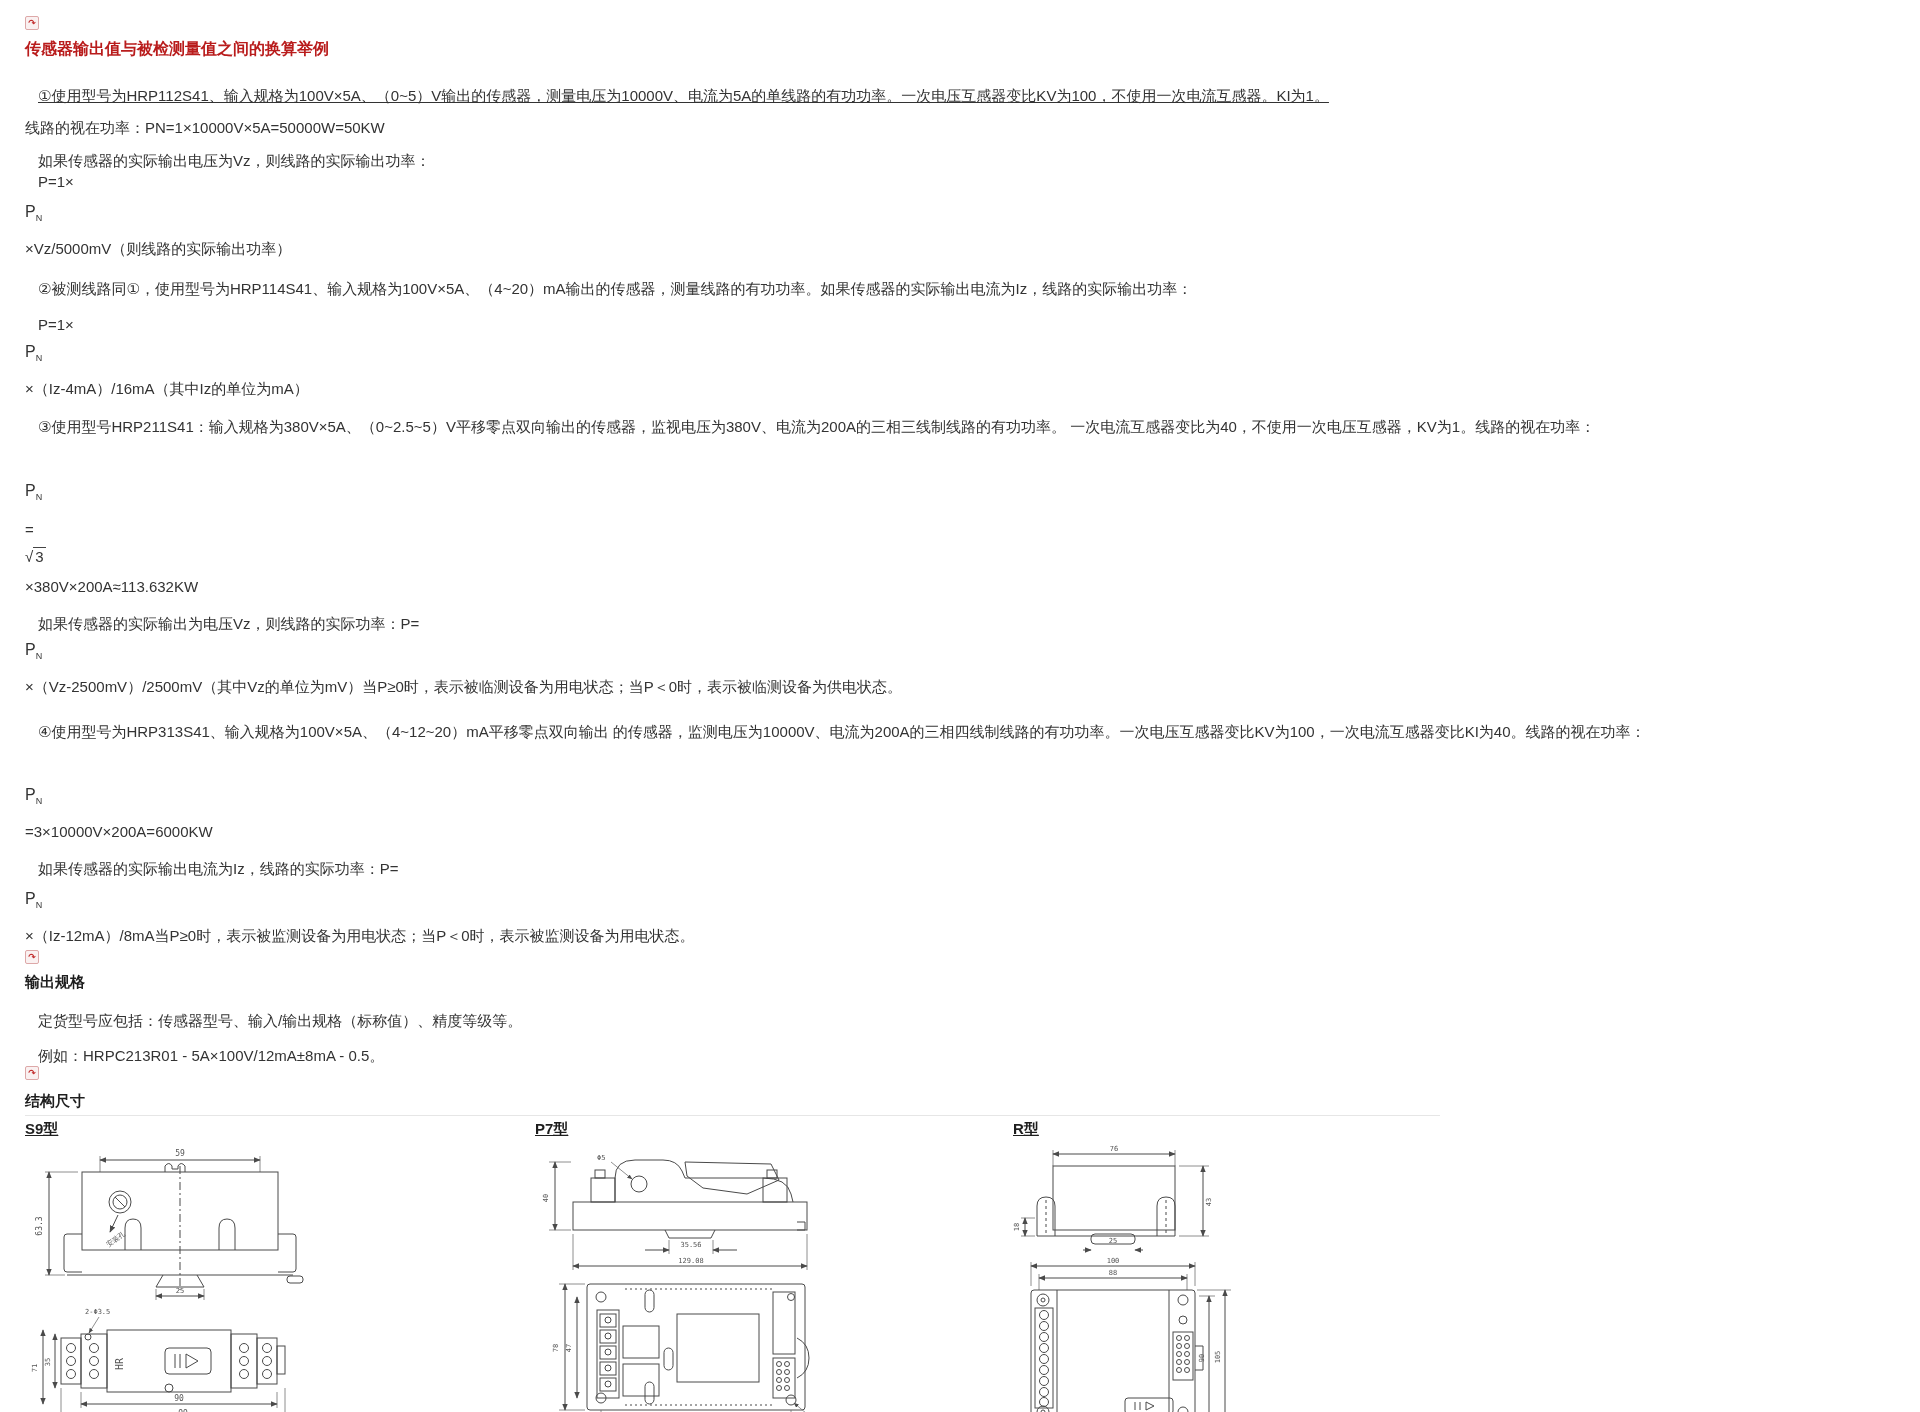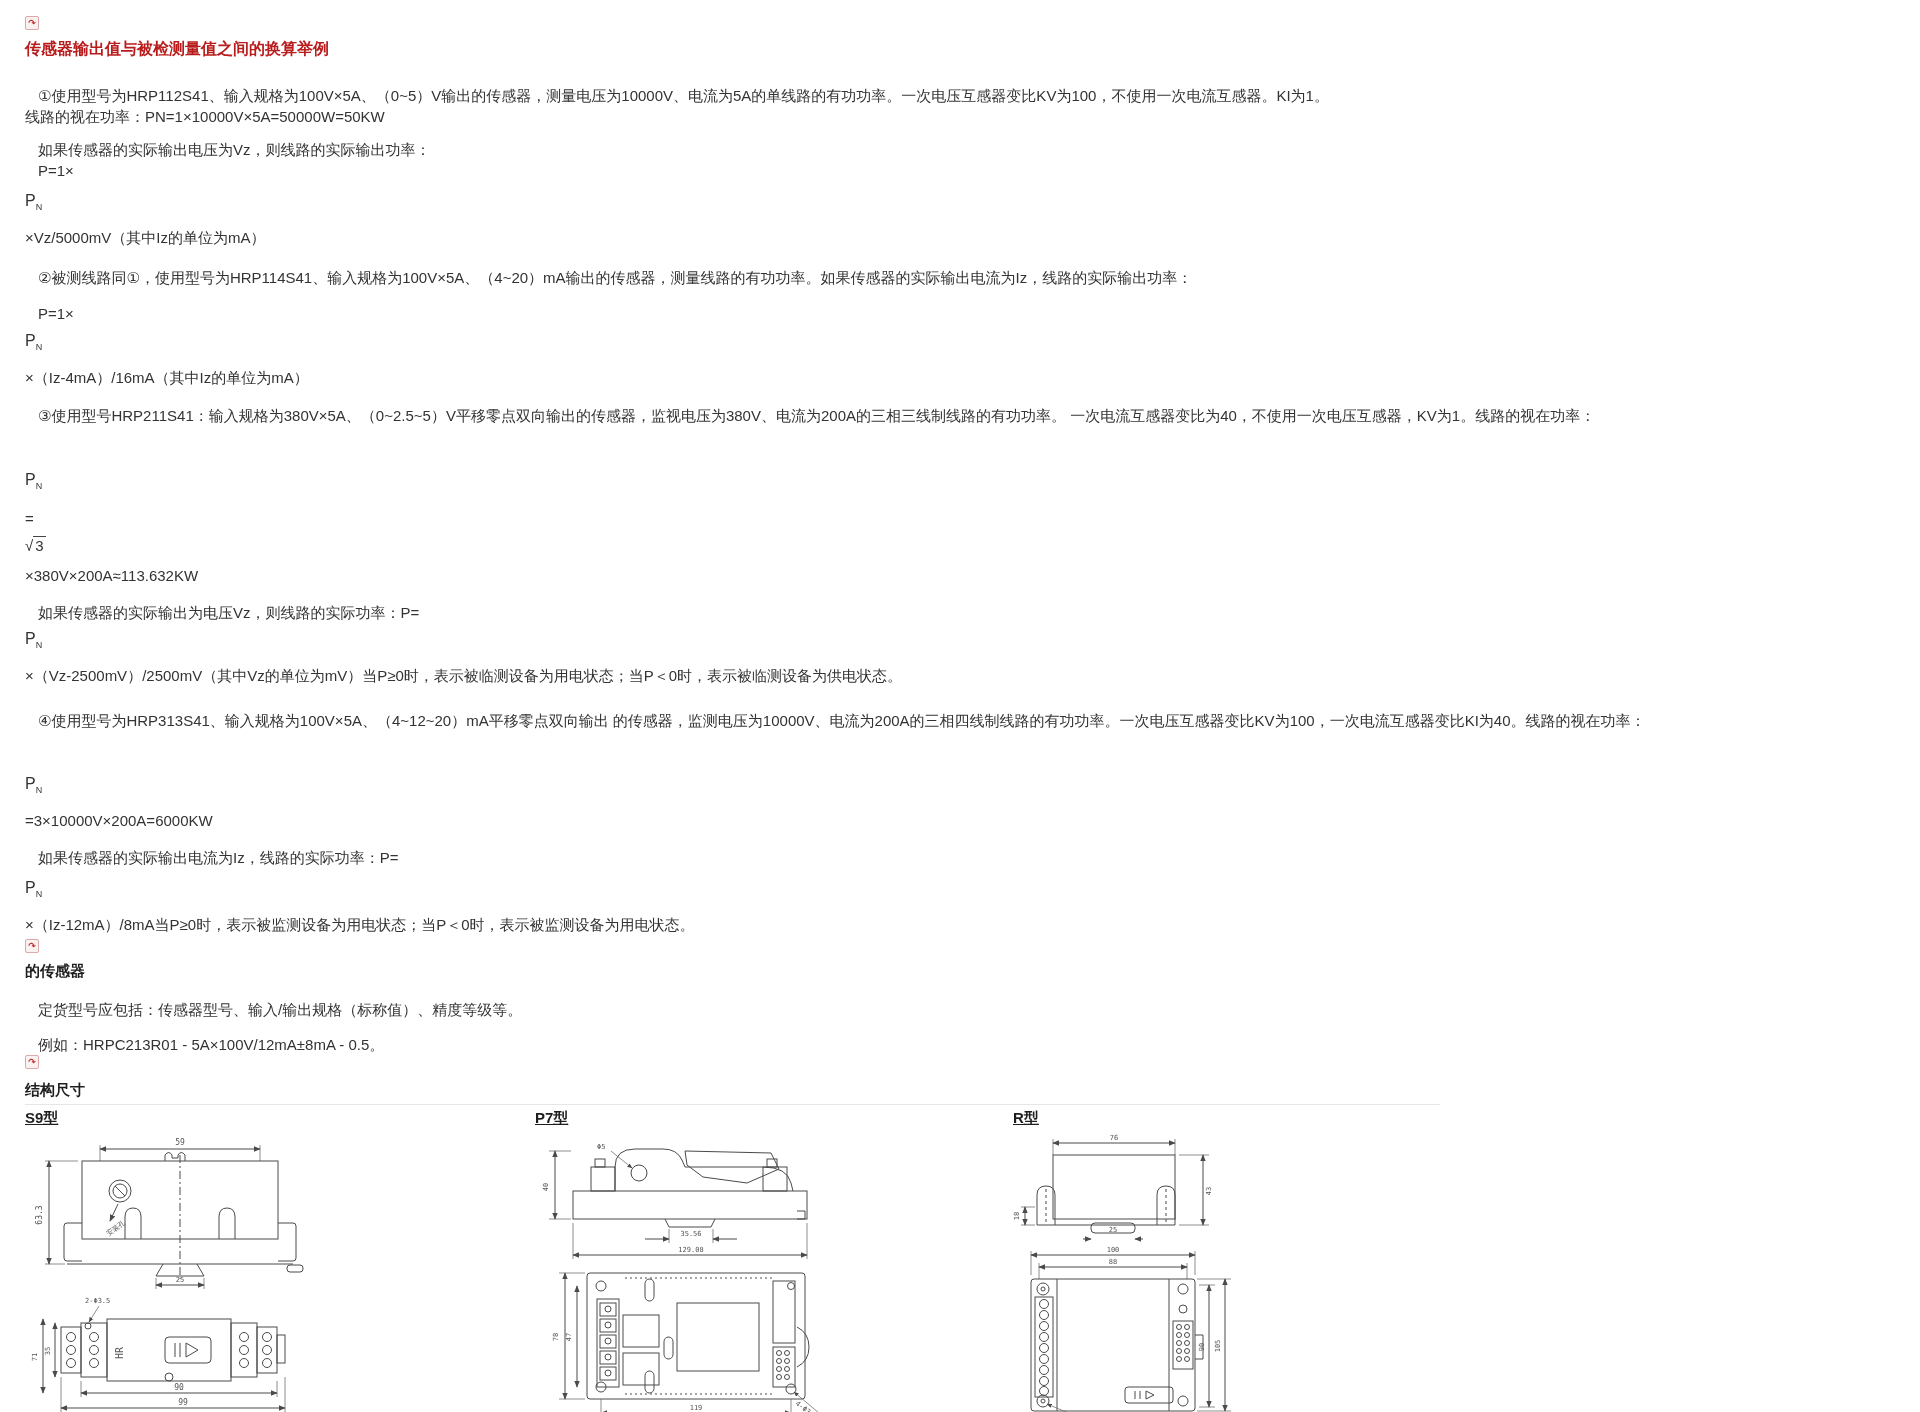--- a/index.html
+++ b/index.html
@@ -33,26 +33,26 @@
 <div class="doc">
 
   <div class="iconrow" style="margin-bottom:8px;">
     <span class="bimg">
         <span class="bg">↷</span>
       </span>
   </div>
 
   <h1 class="ttl" style="margin-bottom:26px;">传感器输出值与被检测量值之间的换算举例</h1>
 
-  <p class="ln ind" style="">①使用型号为HRP112S41、输入规格为100V×5A、（0~5）V输出的传感器，测量电压为10000V、电流为5A的单线路的有功功率。一次电压互感器变比KV为100，不使用一次电流互感器。KI为1。</p>
+  <p class="ln ind" style="margin-bottom:11px;text-decoration:underline;">①使用型号为HRP112S41、输入规格为100V×5A、（0~5）V输出的传感器，测量电压为10000V、电流为5A的单线路的有功功率。一次电压互感器变比KV为100，不使用一次电流互感器。KI为1。</p>
   <p class="ln" style="margin-bottom:12px;">线路的视在功率：PN=1×10000V×5A=50000W=50KW</p>
   <p class="ln ind" style="">如果传感器的实际输出电压为Vz，则线路的实际输出功率：</p>
   <p class="ln ind" style="margin-bottom:9px;">P=1×</p>
   <p class="pnl" style="margin-bottom:9px;"><span>P</span><sub>N</sub></p>
-  <p class="ln" style="margin-bottom:19px;">×Vz/5000mV（其中Iz的单位为mA）</p>
+  <p class="ln" style="margin-bottom:19px;">×Vz/5000mV（则线路的实际输出功率）</p>
 
   <p class="ln ind" style="margin-bottom:15px;">②被测线路同①，使用型号为HRP114S41、输入规格为100V×5A、（4~20）mA输出的传感器，测量线路的有功功率。如果传感器的实际输出电流为Iz，线路的实际输出功率：</p>
   <p class="ln ind" style="margin-bottom:6px;">P=1×</p>
   <p class="pnl" style="margin-bottom:9px;"><span>P</span><sub>N</sub></p>
   <p class="ln" style="margin-bottom:17px;">×（Iz-4mA）/16mA（其中Iz的单位为mA）</p>
 
   <p class="ln ind" style="margin-bottom:43px;">③使用型号HRP211S41：输入规格为380V×5A、（0~2.5~5）V平移零点双向输出的传感器，监视电压为380V、电流为200A的三相三线制线路的有功功率。 一次电流互感器变比为40，不使用一次电压互感器，KV为1。线路的视在功率：</p>
   <p class="pnl" style="margin-bottom:10px;"><span>P</span><sub>N</sub></p>
   <p class="ln" style="margin-bottom:6px;">=</p>
   <p class="ln" style="margin-bottom:9px;"><span>√</span><span class="sqrt-val">3</span></p>
@@ -66,21 +66,21 @@
   <p class="ln" style="margin-bottom:16px;">=3×10000V×200A=6000KW</p>
   <p class="ln ind" style="margin-bottom:9px;">如果传感器的实际输出电流为Iz，线路的实际功率：P=</p>
   <p class="pnl" style="margin-bottom:9px;"><span>P</span><sub>N</sub></p>
   <p class="ln" style="margin-bottom:4px;">×（Iz-12mA）/8mA当P≥0时，表示被监测设备为用电状态；当P＜0时，表示被监测设备为用电状态。</p>
 
   <div class="iconrow" style="margin-bottom:7px;">
     <span class="bimg">
         <span class="bg">↷</span>
       </span>
   </div>
-  <p class="ln bold" style="margin-bottom:18px;">的传感器</p>
+  <p class="ln bold" style="margin-bottom:18px;">输出规格</p>
   <p class="ln ind" style="margin-bottom:14px;">定货型号应包括：传感器型号、输入/输出规格（标称值）、精度等级等。</p>
   <p class="ln ind" style="">例如：HRPC213R01 - 5A×100V/12mA±8mA - 0.5。</p>
 
   <div class="iconrow" style="margin-bottom:10px;">
     <span class="bimg">
         <span class="bg">↷</span>
       </span>
   </div>
   <p class="ln bold" style="margin-bottom:0;">结构尺寸</p>
   <div class="divider"></div>

